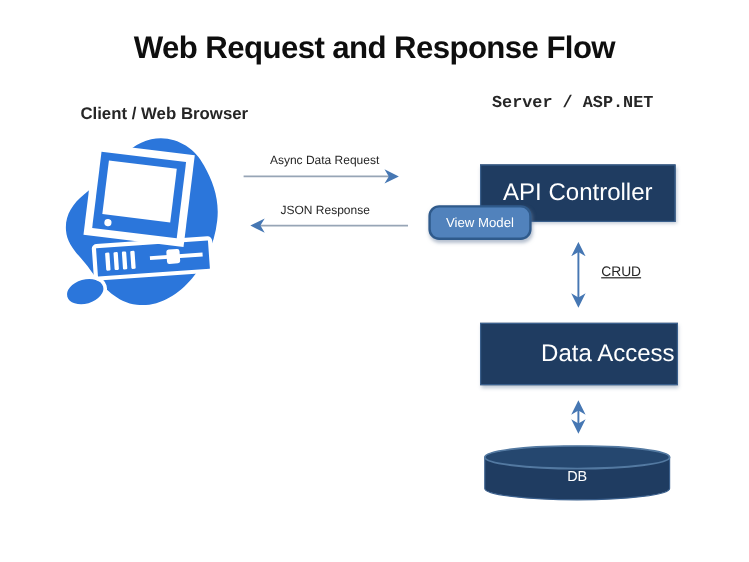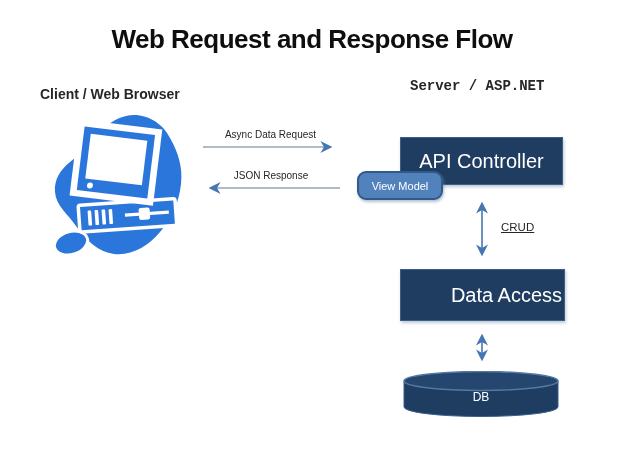--- a/index.html
+++ b/index.html
@@ -26,21 +26,21 @@
   }
   .title{
     position:absolute;top:24px;left:0;width:100%;
     text-align:center;font-size:26px;font-weight:bold;
     color:var(--title_text);letter-spacing:-0.5px;
   }
   .section-label{
     position:absolute;font-size:14px;font-weight:bold;
     color:var(--label_text);white-space:nowrap;
   }
-  .client-label{left:40px;top:86px;}
+  .client-label{left:67px;top:86px;}
   .server-label{left:410px;top:78px;font-family:Liberation Mono, monospace;}
   .clipart{position:absolute;left:48px;top:112px;}
   .arrows{position:absolute;left:0;top:0;pointer-events:none;}
   .hline{stroke:var(--arrow_line_gray);stroke-width:1.6;}
   .vline{stroke:var(--arrow_blue);stroke-width:1.6;}
   .edge-label{
     position:absolute;font-size:10px;color:var(--label_text);
     text-align:center;white-space:nowrap;
   }
   .async-label{left:203px;top:129px;width:135px;}

